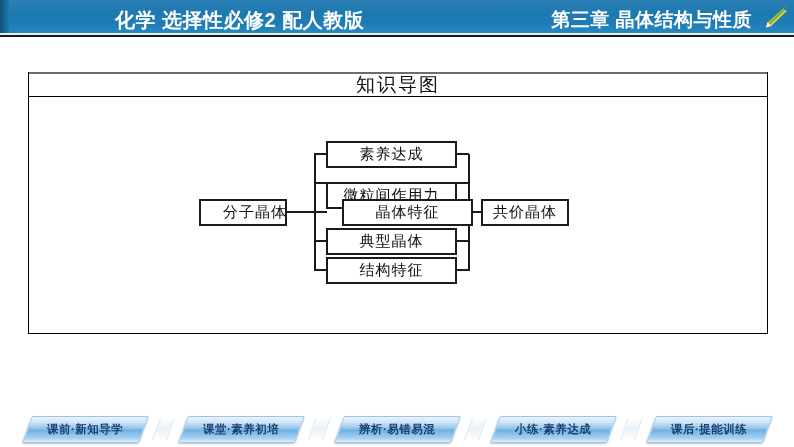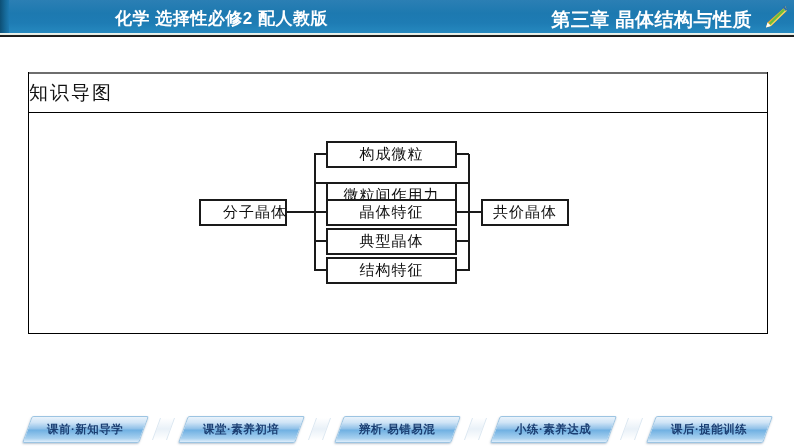--- a/index.html
+++ b/index.html
@@ -46,21 +46,21 @@
     left: 0; bottom: 0;
     width: 794px; height: 1px;
     background: #1a1a1a;
   }
 
   .header-left {
     position: absolute;
     left: 115px;
     top: 7px;
     color: #ffffff;
-    font-size: 17px;
+    font-size: 20px;
     font-weight: bold;
     letter-spacing: 0.5px;
     white-space: nowrap;
   }
   .header-right {
     position: absolute;
     right: 42px;
     top: 7px;
     color: #ffffff;
     font-size: 19px;
@@ -85,25 +85,26 @@
     height: 262px;
     box-sizing: border-box;
     border: 1px solid #000000;
     background: #ffffff;
   }
   .panel-title {
     position: absolute;
     left: 0;
     top: 0;
     width: 100%;
-    height: 40px;
+    height: 24px;
     box-sizing: border-box;
     border-bottom: 1px solid #000000;
     display: flex;
     align-items: center;
+    justify-content: center;
     background: #ffffff;
   }
   .panel-title span {
     font-size: 19px;
     color: #111111;
     letter-spacing: 2px;
   }
   .panel-title::before {
     content: "";
     position: absolute;
@@ -142,21 +143,21 @@
     white-space: nowrap;
     z-index: 3;
   }
   .node-mid {
     left: 297px;
     width: 131px;
     height: 27px;
   }
   .node-m0 { top: 28px; }
   .node-m1 { top: 57px; margin-top: 12px; }
-  .node-m2 { top: 86px; }
+  .node-m2 { top: 86px; margin-left: 16px; }
   .node-m3 { top: 115px; }
   .node-m4 { top: 144px; }
 
   .node-left {
     left: 170px;
     top: 86px;
     width: 88px;
     height: 27px;
     padding-left: 24px;
   }
@@ -260,21 +261,21 @@
       <div class="line h-line" style="left:427px; top:98px; width:13px;"></div>
       <div class="line h-line" style="left:427px; top:127px; width:13px;"></div>
       <div class="line h-line" style="left:427px; top:156px; width:13px;"></div>
       <div class="line h-line" style="left:439px; top:98px; width:16px;"></div>
 
       <div class="node node-left">
         <span>分子晶体</span>
       </div>
 
       <div class="node node-mid node-m0">
-        <span>构成微粒</span>
+        <span>素养达成</span>
       </div>
       <div class="node node-mid node-m1">
         <span>微粒间作用力</span>
       </div>
       <div class="node node-mid node-m2">
         <span>晶体特征</span>
       </div>
       <div class="node node-mid node-m3">
         <span>典型晶体</span>
       </div>

